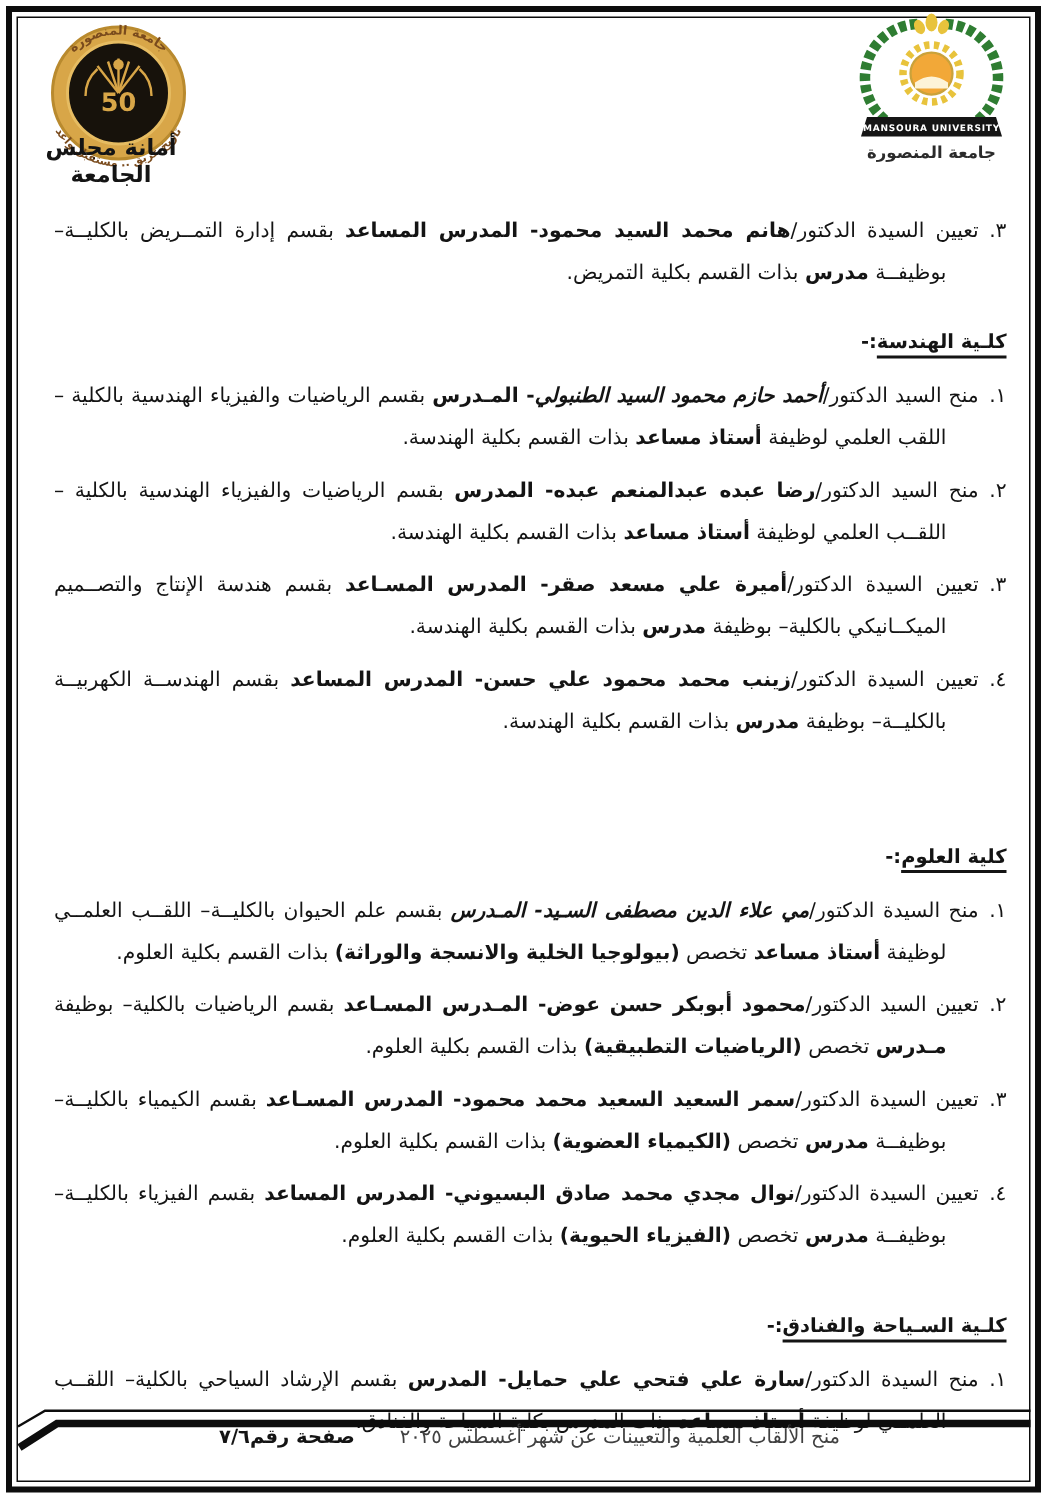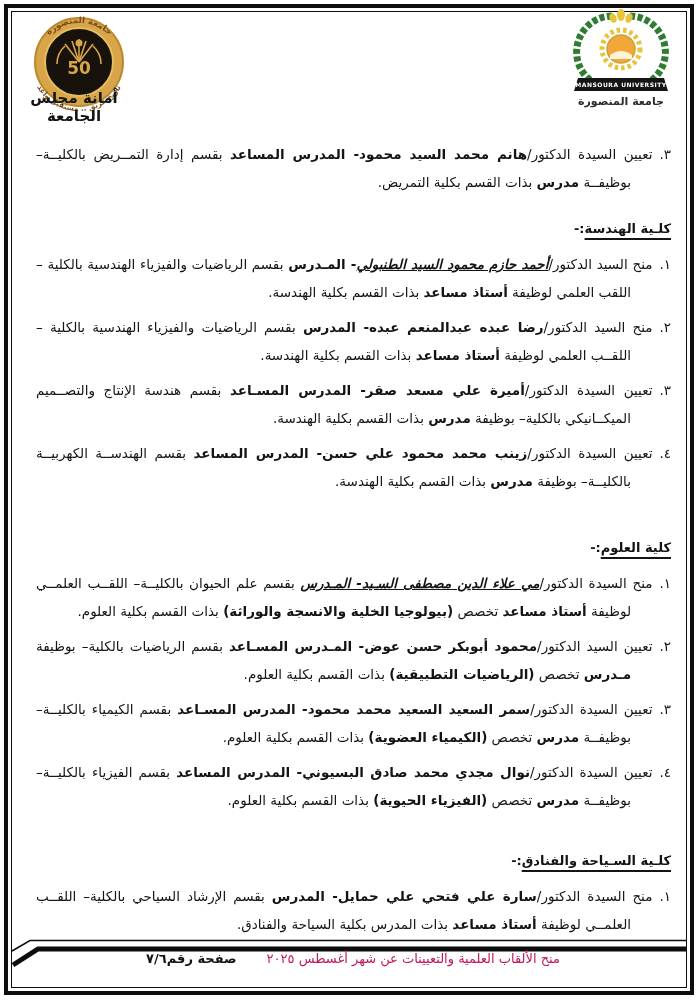--- a/index.html
+++ b/index.html
@@ -12,29 +12,29 @@
   .frame-inner{position:absolute;top:11px;left:11px;right:11px;bottom:12px;border:1px solid #0d0d0d;}
   .logo-left{position:absolute;top:10px;right:560px;left:20px;width:118px;height:108px;}
   .logo-right{position:absolute;top:6px;left:560px;width:122px;height:104px;right:auto;}
   .office-label{position:absolute;top:89px;left:auto;right:32px;font-size:15px;font-weight:bold;letter-spacing:0;}
   
   .office-label{right:auto;left:4px;width:140px;text-align:center;}
   .doc-body{position:absolute;top:140px;right:27px;left:36px;font-size:13.5px;line-height:28px;text-align:justify;}
   .item{padding-right:40px;text-indent:-40px;margin:0 0 7px 0;}
   .num{margin-left:7px;}
   .b{font-weight:bold;}
-  .i{font-style:italic;text-decoration:underline;}
+  .i{font-style:italic;}
   .sec-heading{font-size:13px;line-height:26px;font-weight:bold;margin:16px 0 8px 0;text-indent:0;padding:0;}
   .sec-heading .hd{text-decoration:underline;text-decoration-thickness:2px;text-underline-offset:5px;}
   .sec-0 .sec-heading{margin-top:20px;}
-  .sec-1 .sec-heading{margin-top:40px;}
+  .sec-1 .sec-heading{margin-top:64px;}
   .sec-2 .sec-heading{margin-top:34px;}
   .band-svg{position:absolute;inset:0;width:698px;height:1000px;pointer-events:none;}
   .footer-row{position:absolute;top:951px;left:auto;right:138px;display:flex;gap:30px;align-items:center;direction:rtl;}
-  .footer-subject{font-size:13px;color:#be185d;}
+  .footer-subject{font-size:13px;color:#404040;}
   .footer-page{font-size:13px;font-weight:bold;}
   svg text{font-family:"DejaVu Sans",sans-serif;}
 </style>
 </head>
 <body>
 
 <div class="page">
 
   <div class="frame-outer"></div>
   <div class="frame-inner"></div>

